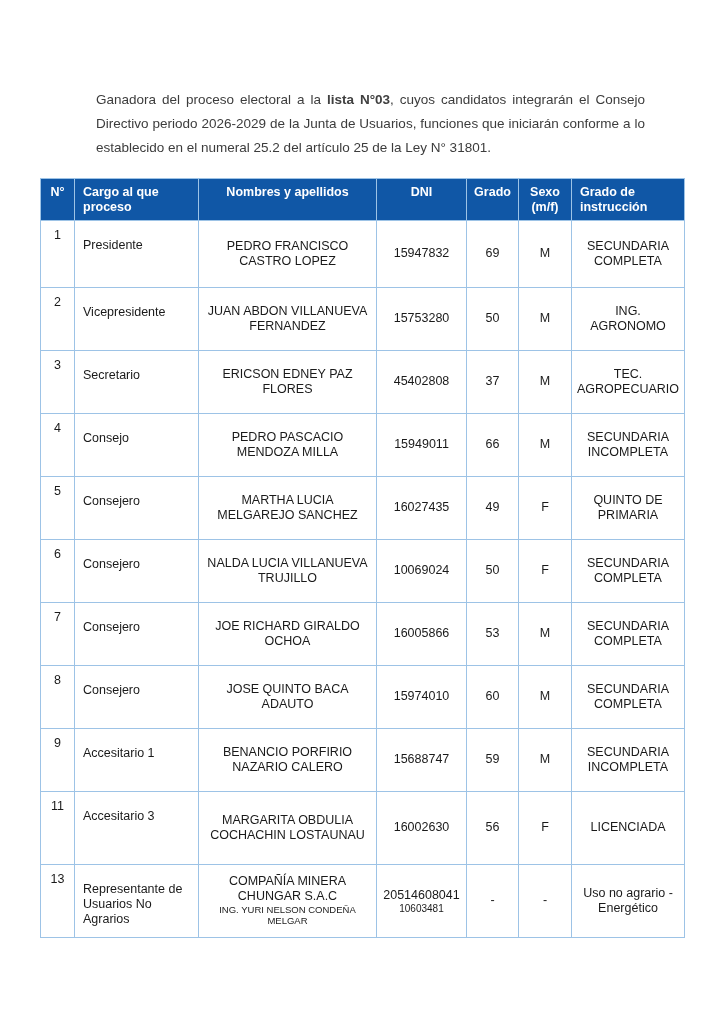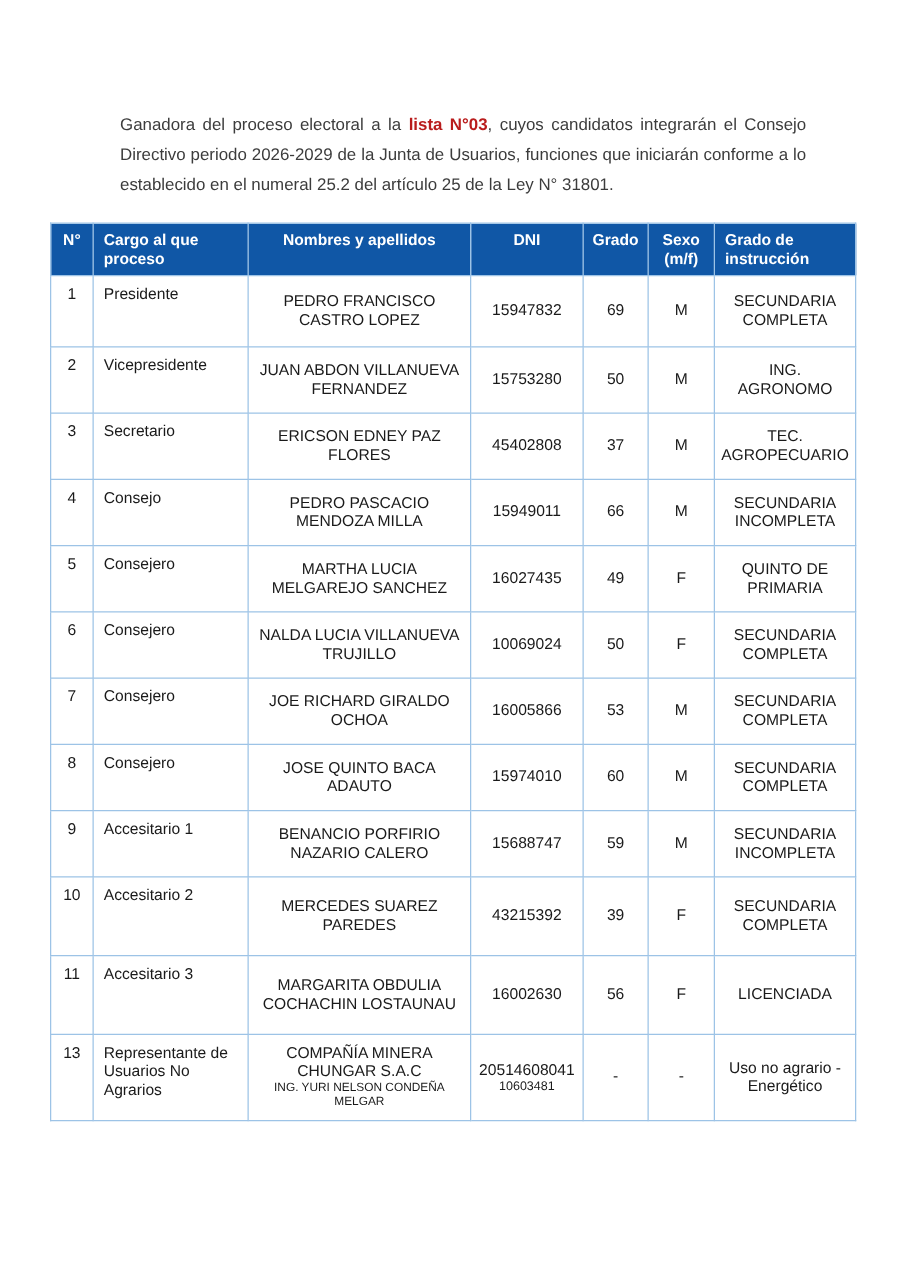--- a/index.html
+++ b/index.html
@@ -16,21 +16,21 @@
     color:var(--body-text);
     position:relative;overflow:hidden;
   }
   .intro{
     margin:88px 79px 0 96px;
     font-size:13.5px;
     line-height:24px;
     text-align:justify;
     color:var(--para-text);
   }
-  .intro b{color:#b91c1c;}
+  .intro b{color:#404040;}
   .doc-table{
     margin:18px 0 0 40px;
     width:644px;
     border-collapse:collapse;
     table-layout:fixed;
   }
   .doc-table col.c1{width:34px;}
   .doc-table col.c2{width:124px;}
   .doc-table col.c3{width:178px;}
   .doc-table col.c4{width:90px;}
@@ -58,21 +58,21 @@
     line-height:1.2;
     padding:5px 4px;
     text-align:center;
     vertical-align:middle;
     height:40px;
     overflow-wrap:break-word;
   }
   .doc-table td:nth-child(1){vertical-align:top;padding-top:7px;}
   .doc-table td:nth-child(2){
     text-align:left;vertical-align:top;
-    padding-left:8px;padding-top:7px;padding-right:6px;
+    padding-left:8px;padding-top:17px;padding-right:6px;
   }
   .doc-table tr:nth-child(1) td{height:44px;}
   .doc-table tr:nth-child(10) td, .doc-table tr:nth-child(11) td{height:50px;}
   .doc-table tr:nth-child(12) td{height:56px;}
   .doc-table tr:nth-child(13) td{height:66px;}
   .doc-table tr:nth-child(13) td:nth-child(2){vertical-align:middle;padding-top:5px;}
   .sub{
     display:block;
     font-size:9.5px;
     line-height:1.15;
@@ -188,29 +188,20 @@
         <tr>
           <td>9</td>
           <td>Accesitario 1</td>
           <td>BENANCIO PORFIRIO NAZARIO CALERO</td>
           <td>15688747</td>
           <td>59</td>
           <td>M</td>
           <td>SECUNDARIA INCOMPLETA</td>
         </tr>
         <tr>
-          <td>10</td>
-          <td>Accesitario 2</td>
-          <td>MERCEDES SUAREZ PAREDES</td>
-          <td>43215392</td>
-          <td>39</td>
-          <td>F</td>
-          <td>SECUNDARIA COMPLETA</td>
-        </tr>
-        <tr>
           <td>11</td>
           <td>Accesitario 3</td>
           <td>MARGARITA OBDULIA COCHACHIN LOSTAUNAU</td>
           <td>16002630</td>
           <td>56</td>
           <td>F</td>
           <td>LICENCIADA</td>
         </tr>
         <tr>
           <td>13</td>

